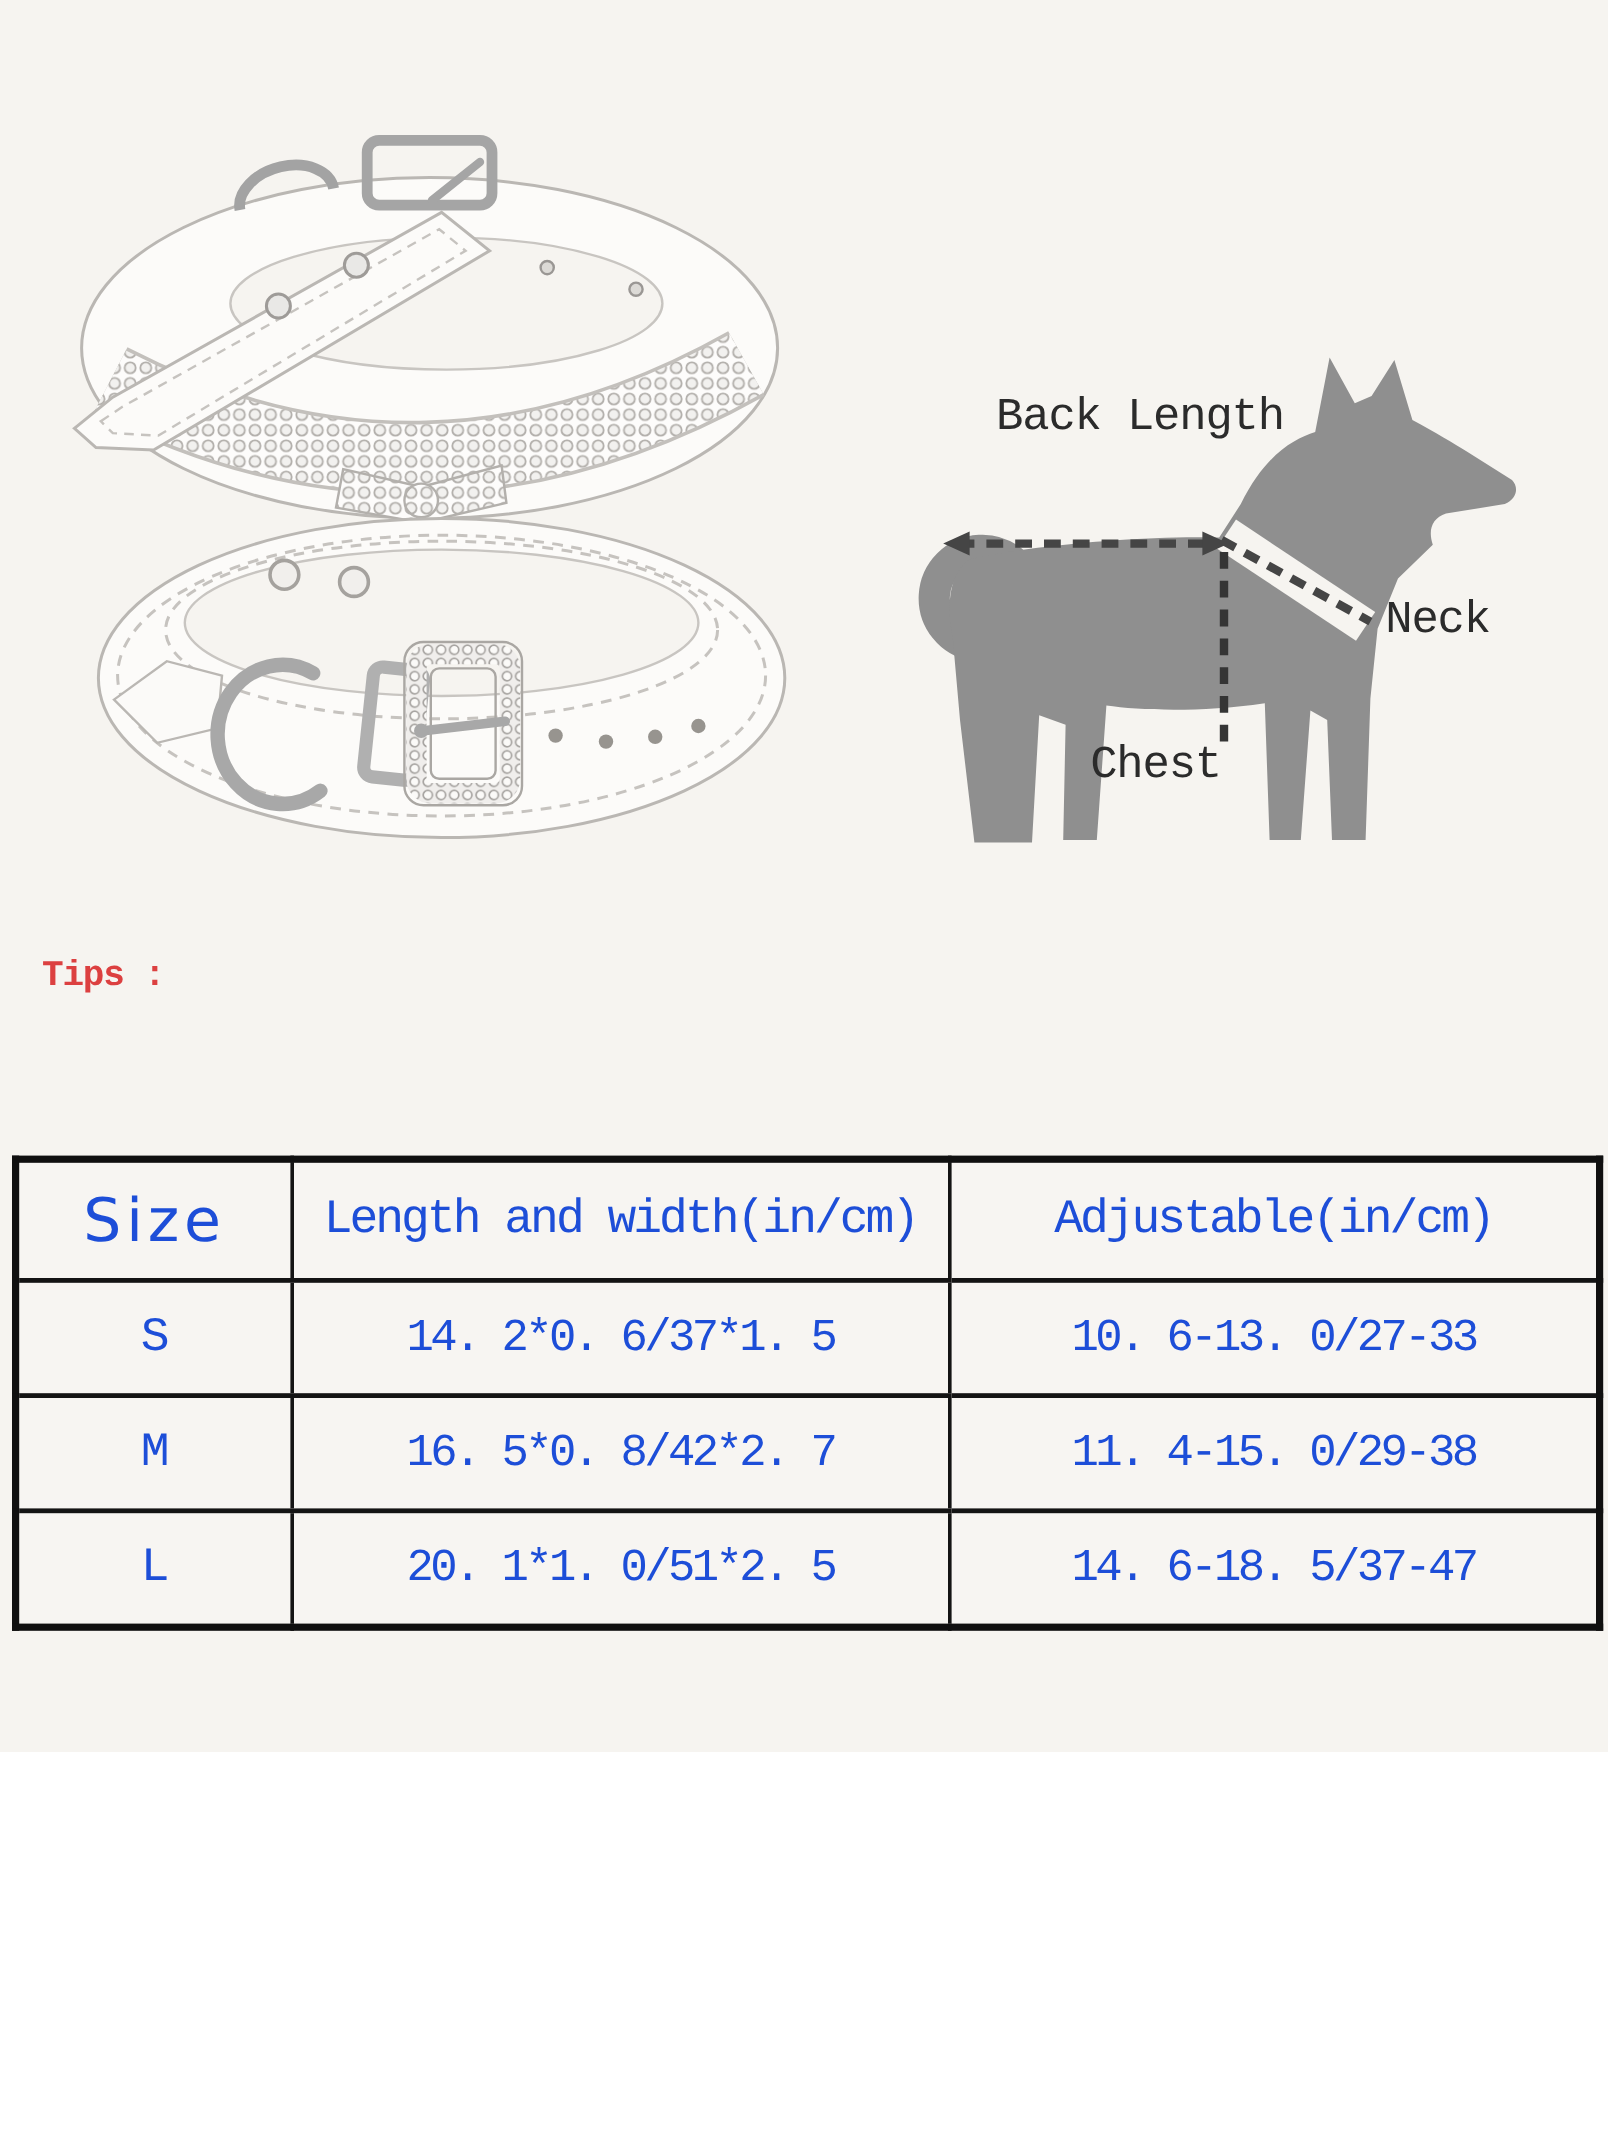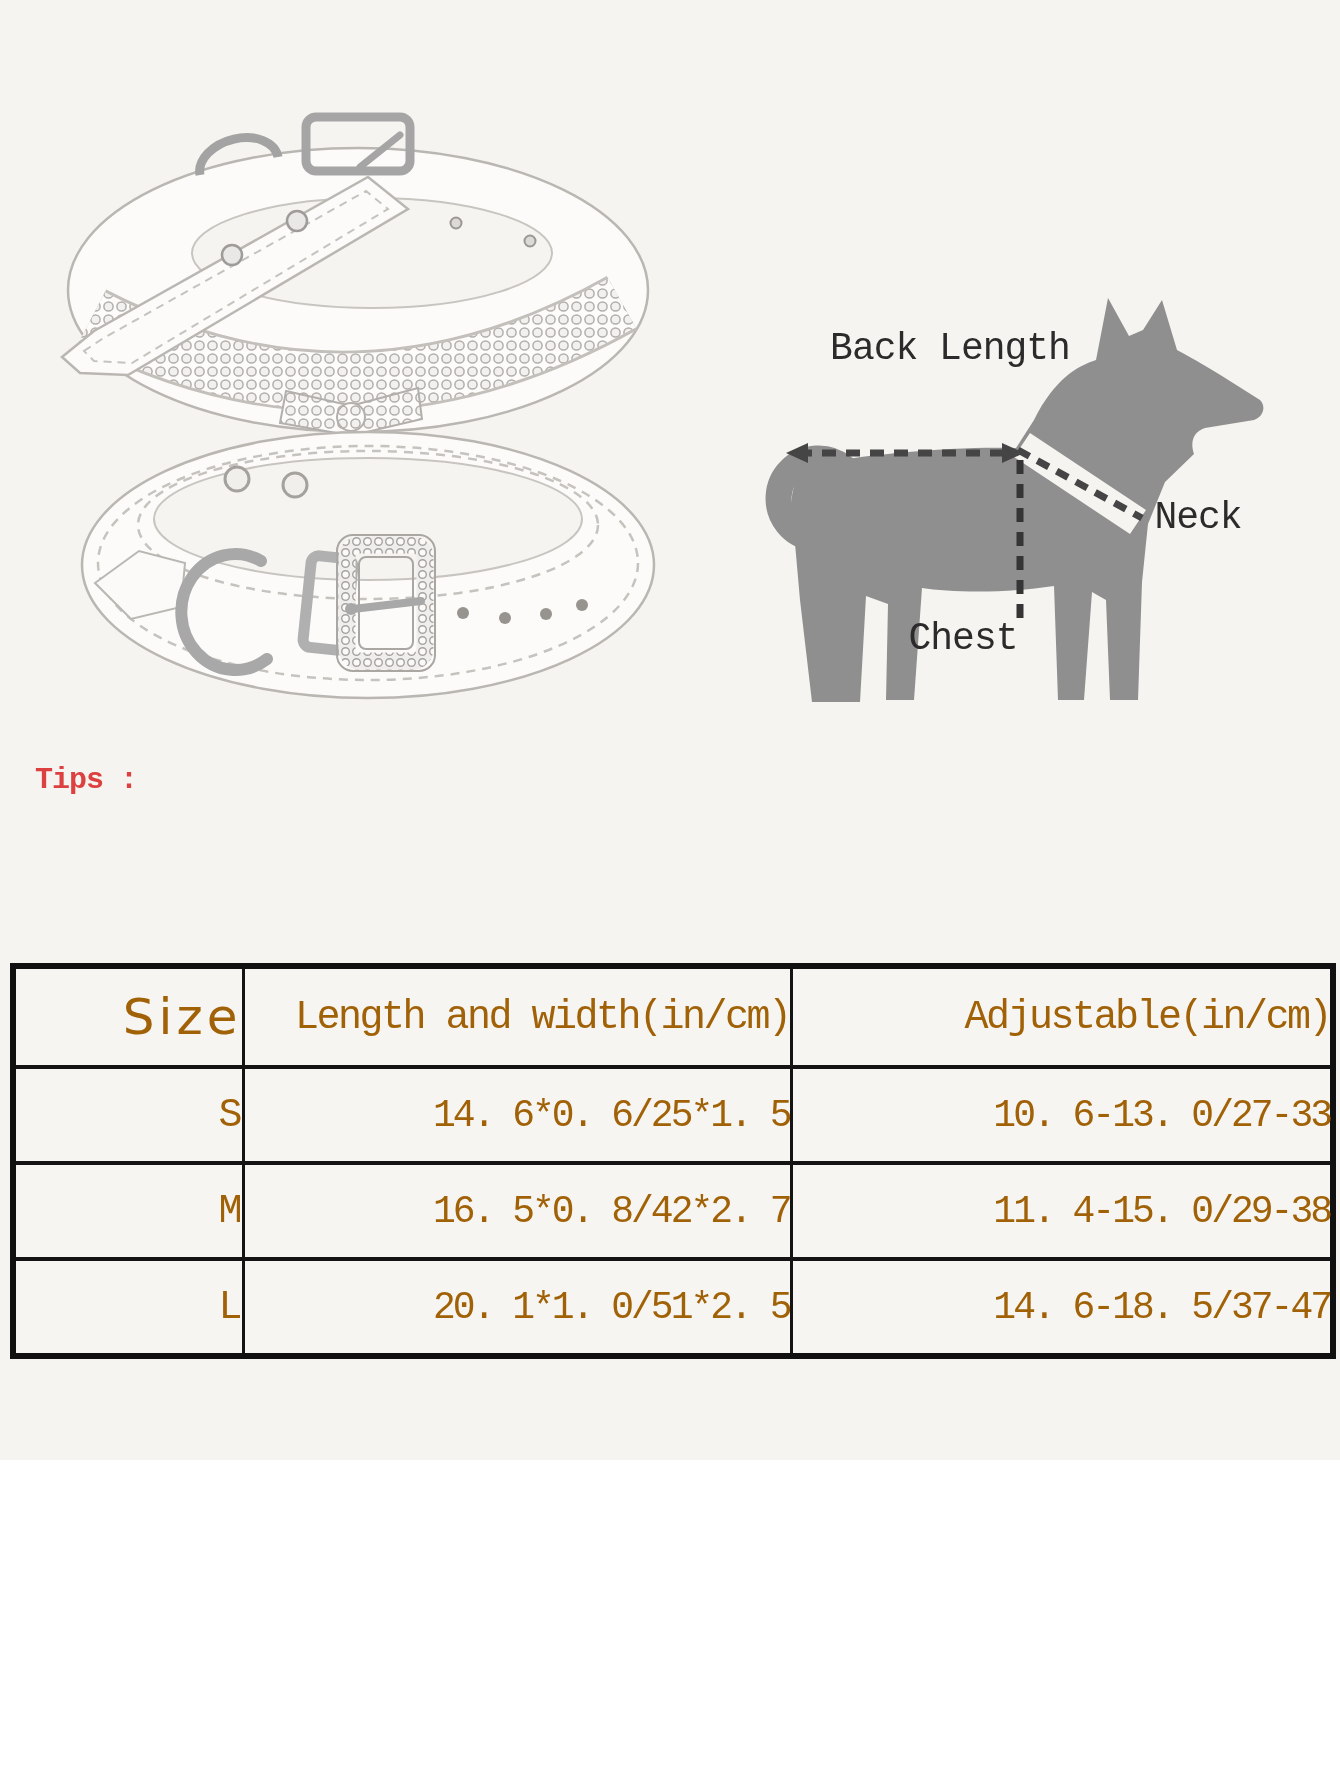--- a/index.html
+++ b/index.html
@@ -9,42 +9,42 @@
     background:#f6f4f0;
     overflow:hidden;
     font-family:"Liberation Mono","DejaVu Sans Mono",monospace;
   }
   .abs{position:absolute;}
   svg text{
     font-family:"Liberation Mono","DejaVu Sans Mono",monospace;
     fill:#2b2b2b;
   }
   
-  #tips{left:35px;top:763px;}
+  #tips{left:35px;top:797px;}
   .tips-heading{
     font-size:30px;font-weight:bold;letter-spacing:-1px;line-height:34px;
   }
   .tips-body{
     font-size:24px;letter-spacing:-2.5px;line-height:31px;color:#3a3a3a;
     white-space:pre-line;margin-top:3px;
   }
   
   #size-table{
     left:10px;top:963px;width:1320px;
     border-collapse:collapse;
     table-layout:fixed;
     background:#f7f5f2;
   }
   #size-table,{color:#111;}
   #size-table{border:6px solid #101010;}
   #size-table th,#size-table td{
     border:3px solid #141414;
     border-top-width:4px;border-bottom-width:4px;
-    text-align:right;vertical-align:middle;
-    color:#a16207;padding:0;
+    text-align:center;vertical-align:middle;
+    color:#1d4ed8;padding:0;
   }
   #size-table th{height:96px;font-weight:normal;}
   #size-table td{height:92px;}
   .col-size{width:230px;}
   .col-lw{width:548px;}
   .col-adj{width:542px;}
   .hdr-size{
     font-family:"DejaVu Sans","Liberation Sans",sans-serif;
     font-weight:bold;font-size:50px;letter-spacing:4px;color:#2d2d2d;
   }
@@ -182,21 +182,21 @@
         <col class="col-adj">
       </colgroup>
     <tbody>
         <tr>
       <th class="hdr-size">Size</th>
       <th class="hdr-other">Length and width(in/cm)</th>
       <th class="hdr-other">Adjustable(in/cm)</th>
     </tr>
     <tr>
       <td class="cell-size">S</td>
-      <td class="cell-val">14. 6*0. 6/25*1. 5</td>
+      <td class="cell-val">14. 2*0. 6/37*1. 5</td>
       <td class="cell-val">10. 6-13. 0/27-33</td>
     </tr>
     <tr>
       <td class="cell-size">M</td>
       <td class="cell-val">16. 5*0. 8/42*2. 7</td>
       <td class="cell-val">11. 4-15. 0/29-38</td>
     </tr>
     <tr>
       <td class="cell-size">L</td>
       <td class="cell-val">20. 1*1. 0/51*2. 5</td>

